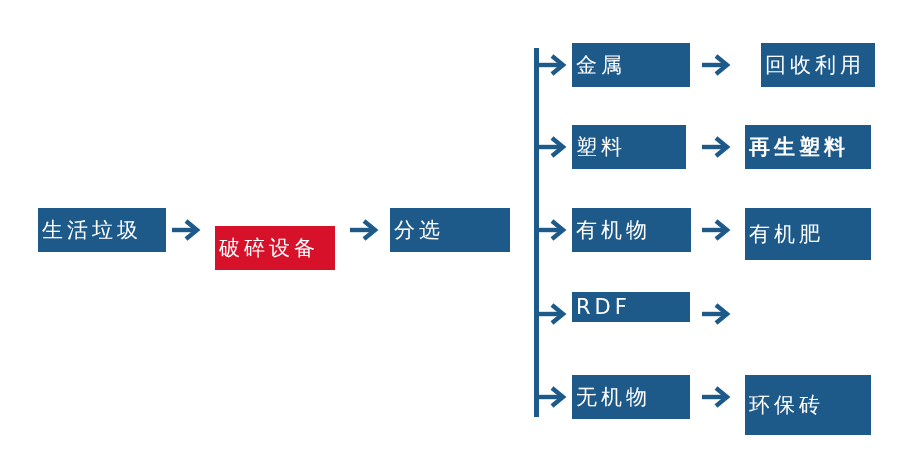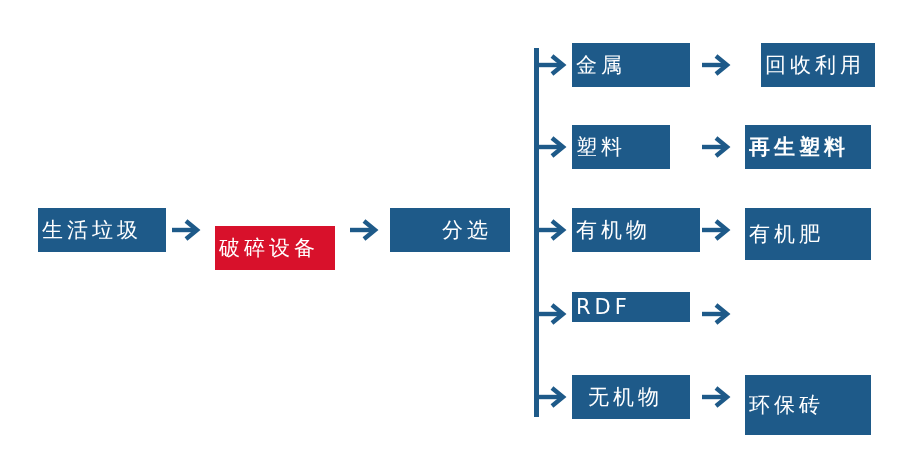--- a/index.html
+++ b/index.html
@@ -63,21 +63,21 @@
 
   <div class="node red" style="left:215px; top:208px; width:120px; height:44px;">
     <span>破碎设备</span>
   </div>
 
   <svg class="arrow" style="left:348px; top:218px;" width="34" height="24" viewBox="0 0 34 24">
     <path d="M2 12 L24 12"></path>
       <path d="M16 3 L27 12 L16 21"></path>
   </svg>
 
-  <div class="node blue" style="left:390px; top:208px; width:120px; height:44px;padding-left:48px;">
+  <div class="node blue" style="left:390px; top:208px; width:120px; height:44px;">
     <span>分选</span>
   </div>
 
   <div class="vline" style="left:534px; top:48px; width:5px; height:369px;"></div>
 
   <svg class="arrow" style="left:536px; top:53px;" width="34" height="24" viewBox="0 0 34 24">
     <path d="M2 12 L24 12"></path>
       <path d="M16 3 L27 12 L16 21"></path>
   </svg>
   <div class="node blue" style="left:572px; top:43px; width:118px; height:44px;">
@@ -88,36 +88,36 @@
       <path d="M16 3 L27 12 L16 21"></path>
   </svg>
   <div class="node blue" style="left:745px; top:43px; width:114px; height:44px;margin-left:16px;">
     <span>回收利用</span>
   </div>
 
   <svg class="arrow" style="left:536px; top:135px;" width="34" height="24" viewBox="0 0 34 24">
     <path d="M2 12 L24 12"></path>
       <path d="M16 3 L27 12 L16 21"></path>
   </svg>
-  <div class="node blue" style="left:572px; top:125px; width:98px; height:44px;">
+  <div class="node blue" style="left:572px; top:125px; width:114px; height:44px;">
     <span>塑料</span>
   </div>
   <svg class="arrow" style="left:700px; top:135px;" width="34" height="24" viewBox="0 0 34 24">
     <path d="M2 12 L24 12"></path>
       <path d="M16 3 L27 12 L16 21"></path>
   </svg>
   <div class="node blue" style="left:745px; top:125px; width:126px; height:44px;font-weight:bold;">
     <span>再生塑料</span>
   </div>
 
   <svg class="arrow" style="left:536px; top:218px;" width="34" height="24" viewBox="0 0 34 24">
     <path d="M2 12 L24 12"></path>
       <path d="M16 3 L27 12 L16 21"></path>
   </svg>
-  <div class="node blue" style="left:572px; top:208px; width:128px; height:44px;">
+  <div class="node blue" style="left:572px; top:208px; width:119px; height:44px;">
     <span>有机物</span>
   </div>
   <svg class="arrow" style="left:700px; top:218px;" width="34" height="24" viewBox="0 0 34 24">
     <path d="M2 12 L24 12"></path>
       <path d="M16 3 L27 12 L16 21"></path>
   </svg>
   <div class="node blue" style="left:745px; top:208px; width:126px; height:52px;">
     <span>有机肥</span>
   </div>
 
@@ -130,21 +130,21 @@
   </div>
   <svg class="arrow" style="left:700px; top:302px;" width="34" height="24" viewBox="0 0 34 24">
     <path d="M2 12 L24 12"></path>
       <path d="M16 3 L27 12 L16 21"></path>
   </svg>
 
   <svg class="arrow" style="left:536px; top:385px;" width="34" height="24" viewBox="0 0 34 24">
     <path d="M2 12 L24 12"></path>
       <path d="M16 3 L27 12 L16 21"></path>
   </svg>
-  <div class="node blue" style="left:572px; top:375px; width:118px; height:44px;padding-left:12px;">
+  <div class="node blue" style="left:572px; top:375px; width:118px; height:44px;">
     <span>无机物</span>
   </div>
   <svg class="arrow" style="left:700px; top:385px;" width="34" height="24" viewBox="0 0 34 24">
     <path d="M2 12 L24 12"></path>
       <path d="M16 3 L27 12 L16 21"></path>
   </svg>
   <div class="node blue" style="left:745px; top:375px; width:126px; height:60px;">
     <span>环保砖</span>
   </div>
 

